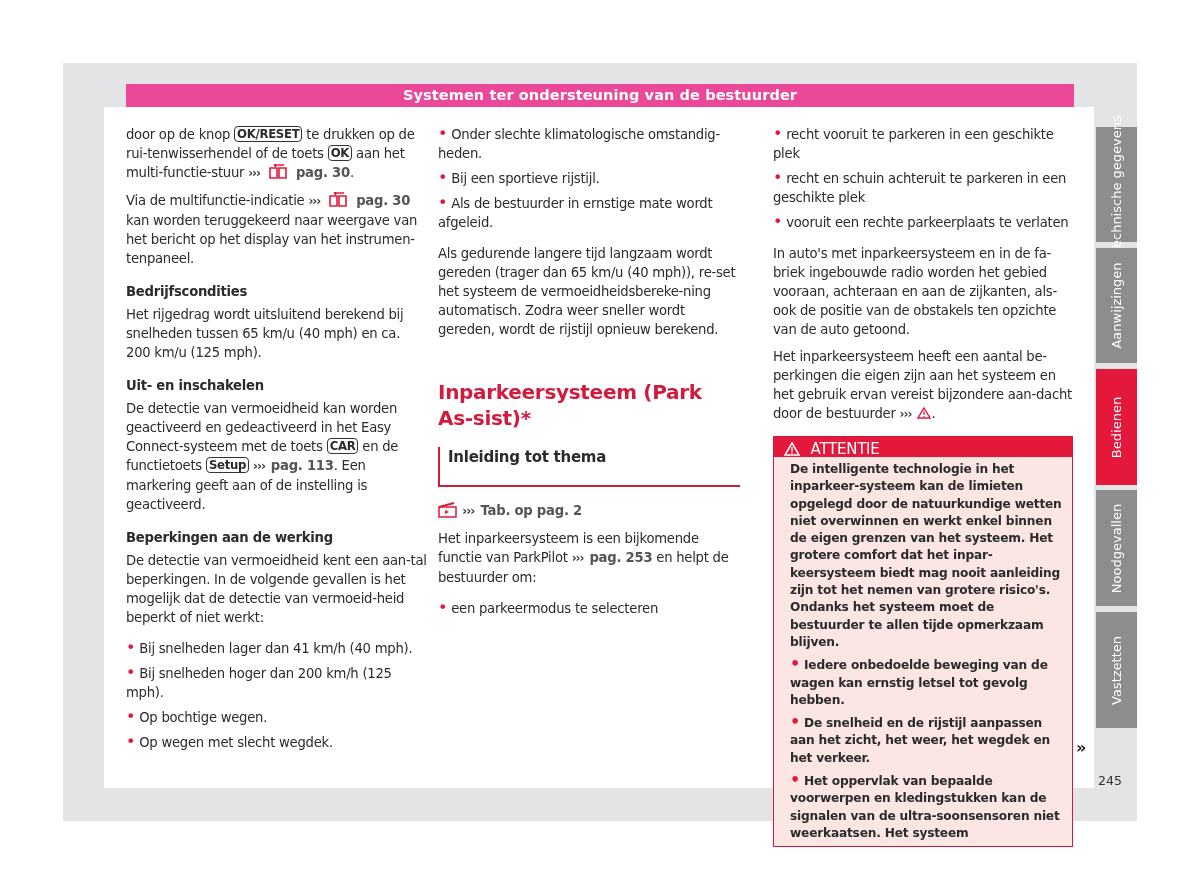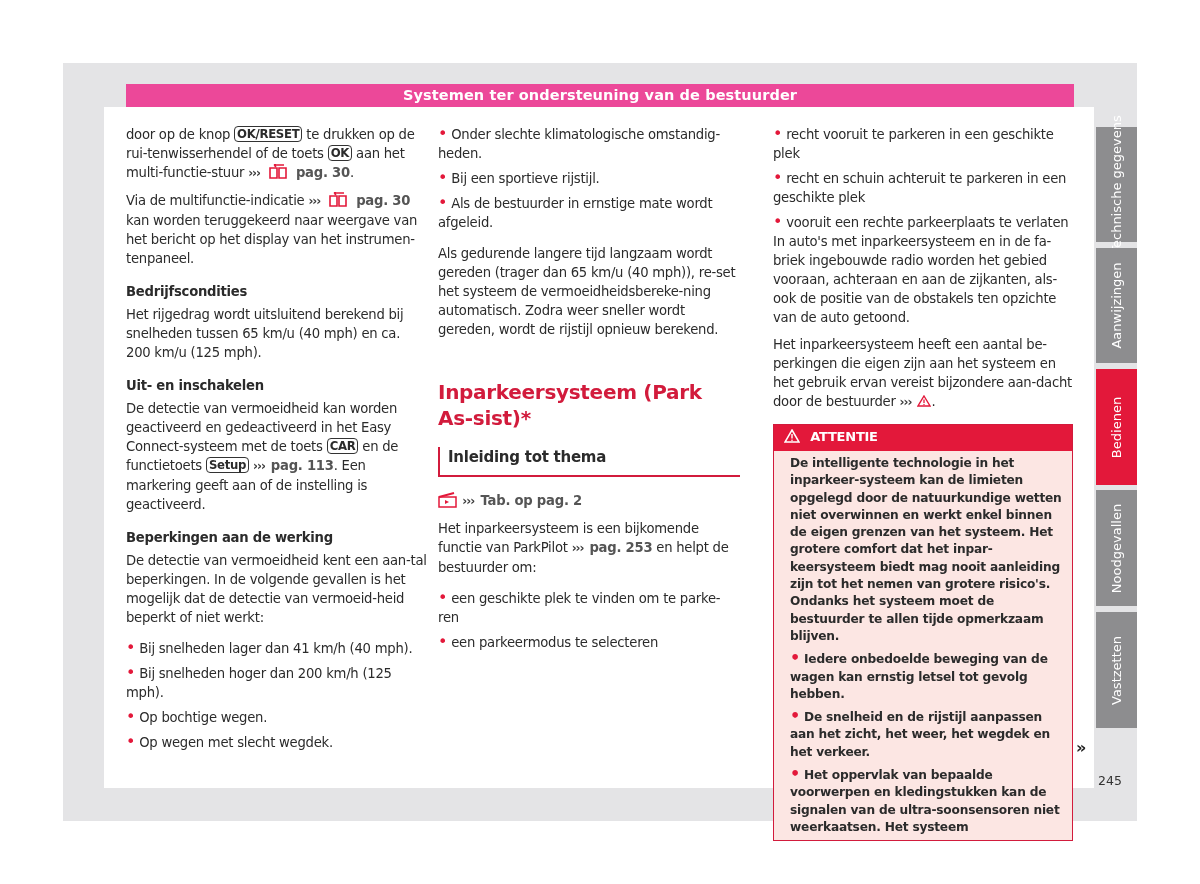--- a/index.html
+++ b/index.html
@@ -17,24 +17,24 @@
   .col3 { left:773px; width:302px; }
   .bullet { margin:0 0 6px 0; }
   .dot { color:#e3183a; font-size:16px; line-height:10px; margin-right:4px; }
   .ref { font-weight:bold; color:#555; }
   .arrows { font-weight:bold; color:#3a3a3a; font-size:12px; letter-spacing:-1px; margin-right:2px; }
   .key { display:inline-block; border:1.3px solid #333; border-radius:4px; font-size:13px; font-weight:bold;
          padding:0 2px; line-height:14px; height:14px; vertical-align:1px; letter-spacing:-0.3px; font-family:"DejaVu Sans Condensed","DejaVu Sans", sans-serif; }
   .book { display:inline-block; width:22px; height:15px; vertical-align:-2px; margin:0 2px; }
   .h-red { color:#d21b3c; font-weight:bold; font-size:20px; line-height:26px; margin:40px 0 16px 0; letter-spacing:-0.3px; }
   .sub { position:relative; border-left:2px solid #d21b3c; border-bottom:2px solid #d21b3c;
-         padding:0 0 8px 8px; font-weight:bold; font-size:15px; line-height:20px; margin:0 0 14px 0; }
+         padding:0 0 18px 8px; font-weight:bold; font-size:15px; line-height:20px; margin:0 0 14px 0; }
   .tabref { margin:4px 0 8px 0; font-weight:bold; color:#555; }
   .warn { position:relative; border:1.5px solid #d21b3c; background:#fce6e3; margin-top:12px; width:298px; }
-  .warn-head { background:#e3183a; color:#fff; font-weight:bold; font-size:13px; height:26px; line-height:24px; padding-left:10px; }
+  .warn-head { background:#e3183a; color:#fff; font-weight:normal; font-size:15px; height:20px; line-height:24px; padding-left:10px; }
   .warn-body { padding:4px 8px 2px 16px; font-weight:bold; font-size:12.2px; line-height:17.3px; color:#2b2b2b; letter-spacing:-0.2px; }
   .warn-body p { margin:0 0 6px 0; }
   .cont { position:absolute; left:1076px; top:738px; font-weight:bold; font-size:16px; color:#222; }
   .tabs { position:absolute; left:1096px; top:127px; width:41px; }
   .tab { position:absolute; left:0; width:41px; background:#8d8d8f; color:#fff; display:flex; align-items:center; justify-content:center; }
   .tab span { transform:rotate(-90deg); white-space:nowrap; font-size:13px; }
   .tab.active { background:#e3183a; }
   .pagenum { position:absolute; left:1098px; top:773px; font-size:12.5px; color:#333; }
 </style>
 </head>
@@ -102,28 +102,27 @@
       </svg>
     <span class="arrows">›››</span>
     <a>Tab. op pag. 2</a>
   </div>
   <p style="margin-bottom:12px">
     <span>Het inparkeersysteem is een bijkomende functie van ParkPilot</span>
     <span class="arrows">›››</span>
     <a class="ref">pag. 253</a>
     <span>en helpt de bestuurder om:</span>
   </p>
-  <div class="bullet"><span class="dot">•</span><span>een geschikte plek te vinden om te parke-ren</span></div>
   <div class="bullet"><span class="dot">•</span><span>een parkeermodus te selecteren</span></div>
 </div>
 
 <div class="col col3">
   <div class="bullet"><span class="dot">•</span><span>recht vooruit te parkeren in een geschikte plek</span></div>
   <div class="bullet"><span class="dot">•</span><span>recht en schuin achteruit te parkeren in een geschikte plek</span></div>
-  <div class="bullet" style="margin-bottom:0"><span class="dot">•</span><span>vooruit een rechte parkeerplaats te verlaten</span></div>
+  <div class="bullet" style="margin-bottom:12px"><span class="dot">•</span><span>vooruit een rechte parkeerplaats te verlaten</span></div>
   <p>In auto's met inparkeersysteem en in de fa-briek ingebouwde radio worden het gebied vooraan, achteraan en aan de zijkanten, als-ook de positie van de obstakels ten opzichte van de auto getoond.</p>
   <p>
     <span>Het inparkeersysteem heeft een aantal be-perkingen die eigen zijn aan het systeem en het gebruik ervan vereist bijzondere aan-dacht door de bestuurder</span>
     <span class="arrows">›››</span>
     <svg width="14" height="12" viewBox="0 0 14 12" style="vertical-align:-1px">
         <path d="M7 1 L13 11 L1 11 Z" fill="none" stroke="#e3183a" stroke-width="1.4"></path>
         <path d="M7 4.5 V8" stroke="#e3183a" stroke-width="1.3"></path>
         <circle cx="7" cy="9.5" r="0.7" fill="#e3183a"></circle>
       </svg>.
   </p>

